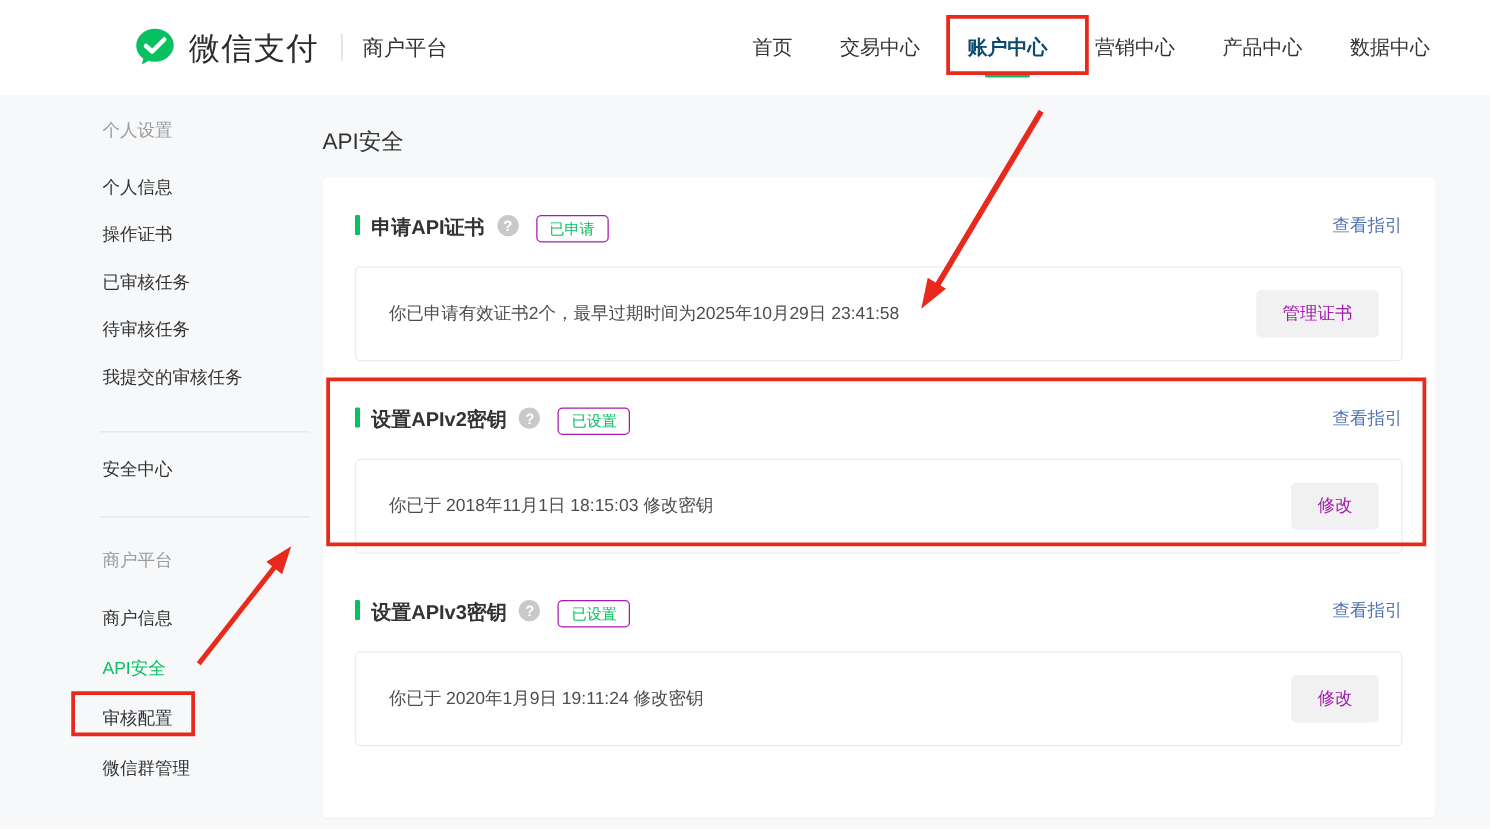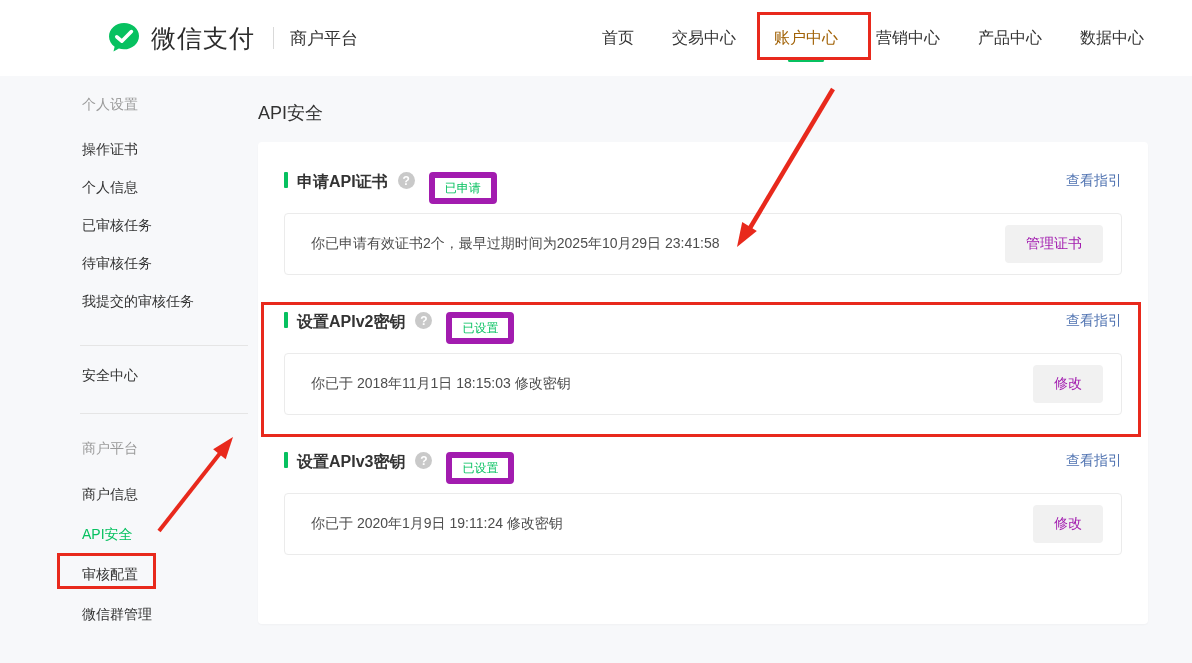--- a/index.html
+++ b/index.html
@@ -12,21 +12,21 @@
     position:absolute;top:0;left:0;right:0;height:76px;background:#fff;
     display:flex;align-items:center;padding:0 48px 0 106px;box-sizing:border-box;
   }
   .brand{display:flex;align-items:center;cursor:pointer;}
   .brand svg{display:block;}
   .brand-name{font-size:25px;color:#2c2c2c;margin-left:9px;letter-spacing:1px;}
   .brand-divider{width:1px;height:22px;background:#d9d9d9;margin:0 16px 0 18px;}
   .brand-sub{font-size:17px;color:#333;}
   .nav{margin-left:auto;display:flex;align-items:flex-end;gap:38px;}
   .nav a{font-size:16px;color:#333;text-decoration:none;position:relative;cursor:pointer;white-space:nowrap;}
-  .nav a.active{color:#a16207;}
+  .nav a.active{color:#0c4a6e;font-weight:bold;}
   .nav a.active::after{
     content:"";position:absolute;left:50%;transform:translateX(-50%);
     bottom:-13px;width:36px;height:3px;background:#07C160;border-radius:2px;
   }
   
   .body{position:absolute;top:76px;left:0;right:0;bottom:0;background:#F7F8FA;display:flex;}
   .side{width:258px;box-sizing:border-box;padding-top:10px;flex:none;}
   .side ul{list-style:none;margin:0;padding:0;}
   .side li{height:38px;display:flex;align-items:center;padding-left:82px;font-size:14px;color:#333;cursor:pointer;}
   .side li.g3{height:40px;}
@@ -44,26 +44,26 @@
   .sec{margin-bottom:37px;}
   .sec-head{display:flex;align-items:flex-start;height:26px;margin-bottom:15px;}
   .sec-bar{width:4px;height:16px;background:#07C160;border-radius:1px;margin-right:9px;flex:none;}
   .sec-title{font-size:16px;font-weight:600;color:#333;margin:0;}
   .qicon{
     width:17px;height:17px;border-radius:50%;background:#c9c9c9;color:#fff;
     font-size:12px;font-weight:bold;display:flex;align-items:center;justify-content:center;
     margin-left:10px;cursor:pointer;flex:none;
   }
   .badge{
-    margin-left:14px;font-size:12px;color:#07C160;border:6px solid #a21caf;
+    margin-left:14px;font-size:12px;color:#07C160;border:1px solid #a21caf;
     border-radius:4px;padding:4px 10px;line-height:1;background:#fff;
   }
   .guide{margin-left:auto;font-size:14px;color:#5073B1;text-decoration:none;cursor:pointer;}
   .sec-box{
-    height:62px;border:1px solid #ebebeb;border-radius:4px;background:#fff;
+    height:76px;border:1px solid #ebebeb;border-radius:4px;background:#fff;
     display:flex;align-items:center;justify-content:space-between;
     padding:0 18px 0 26px;box-sizing:border-box;
   }
   .desc{font-size:14px;color:#4d4d4d;margin:0;}
   .btn{
     background:#f1f1f1;border:none;border-radius:4px;padding:10px 21px;
     font-size:14px;color:#a21caf;cursor:pointer;font-family:inherit;
   }
   
   .anno{position:absolute;border:3px solid #E8291C;pointer-events:none;box-sizing:border-box;z-index:50;}
@@ -97,22 +97,22 @@
       <a>产品中心</a>
       <a>数据中心</a>
     </nav>
   </header>
 
   <div class="body">
 
     <aside class="side">
       <ul>
         <li class="hd">个人设置</li>
+        <li>个人信息</li>
         <li>操作证书</li>
-        <li>个人信息</li>
         <li>已审核任务</li>
         <li>待审核任务</li>
         <li>我提交的审核任务</li>
       </ul>
       <div class="divider"></div>
       <ul>
         <li>安全中心</li>
       </ul>
       <div class="divider d2"></div>
       <ul>

